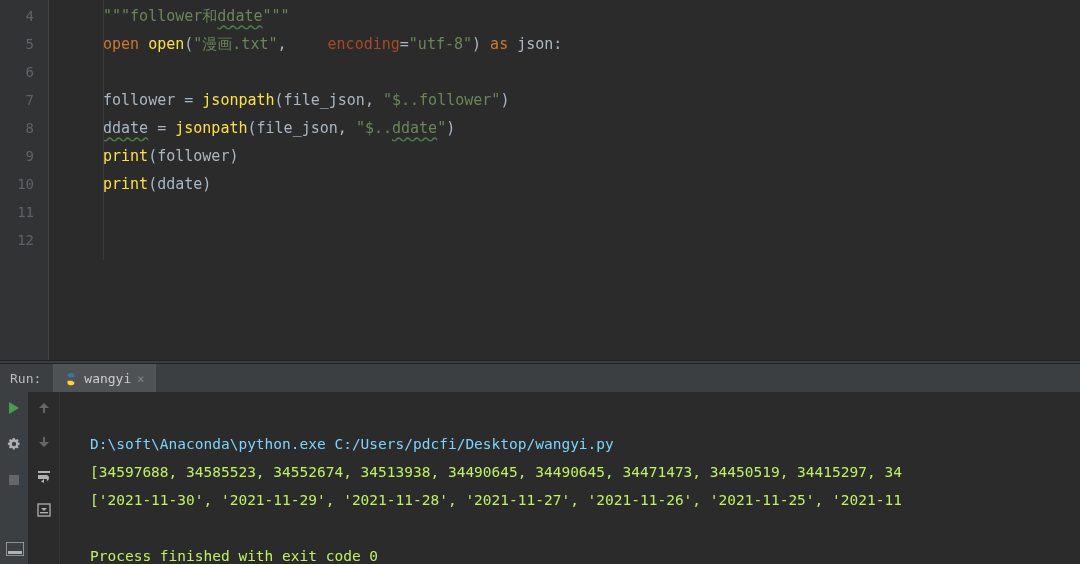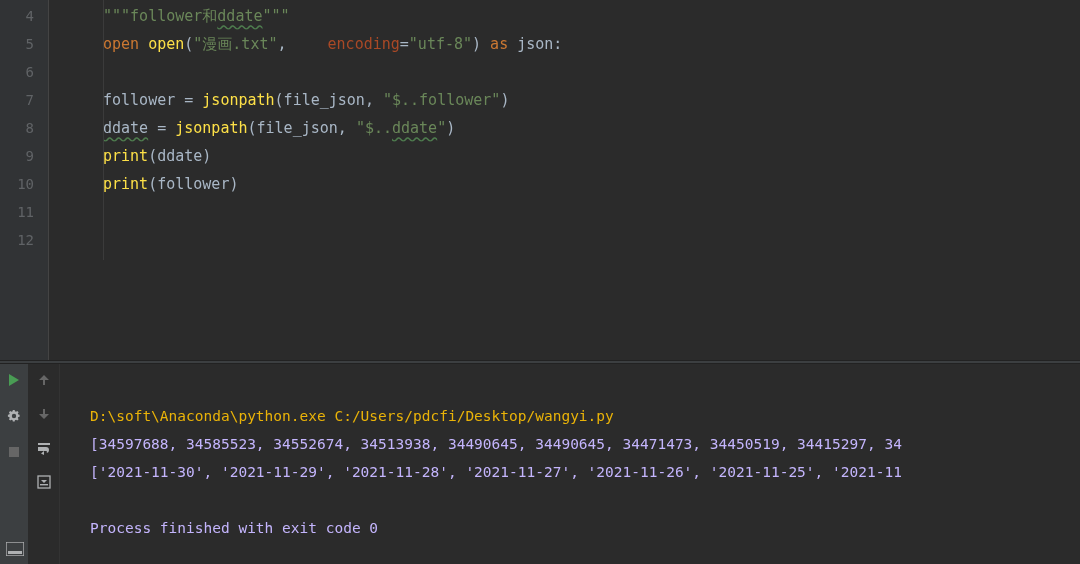--- a/index.html
+++ b/index.html
@@ -136,22 +136,22 @@
   .icon-play { fill: #499c54; }
   .console {
     flex: 1;
     padding: 10px 16px 6px 30px;
     font-size: 14.5px;
     line-height: 28px;
     color: #bcbcbc;
     white-space: pre;
     overflow: hidden;
   }
-  .console .path-line { color: #eab308; }
-  .console .out-line { color: #c4b5fd; }
+  .console .path-line { color: #7dd3fc; }
+  .console .out-line { color: #bef264; }
   .layout-icon {
     position: absolute;
     left: 6px;
     bottom: 8px;
     width: 18px;
     height: 14px;
   }
 </style>
 </head>
 <body>
@@ -175,31 +175,44 @@
 
     <div class="code-line"><span class="tk-kw">open</span> <span class="tk-builtin">open</span>(<span class="tk-str">"漫画.txt"</span><span>, </span><span class="tk-param">encoding</span><span>=</span><span class="tk-str">"utf-8"</span>)<span class="tk-kw"> as </span><span>json:</span></div>
 
 
     <div class="code-line"></div>
 
     <div class="code-line"><span>follower = </span><span class="tk-var">jsonpath</span><span>(file_json, </span><span class="tk-str">"$..follower"</span><span>)</span></div>
 
     <div class="code-line"><span class="tk-typo">ddate</span><span> = </span><span class="tk-var">jsonpath</span><span>(file_json, </span><span class="tk-str">"$..</span><span class="tk-str tk-typo">ddate</span><span class="tk-str">"</span><span>)</span></div>
 
+    <div class="code-line"><span class="tk-builtin">print</span><span>(follower)</span></div>
+
     <div class="code-line"><span class="tk-builtin">print</span><span>(ddate)</span></div>
 
-    <div class="code-line"><span class="tk-builtin">print</span><span>(follower)</span></div>
-
     <div class="code-line"><span class="cursor"></span></div>
   </div>
 </div>
 
 <div class="resize-bar"></div>
 
 <div class="run-panel">
+  <div class="run-tabs">
+    <span class="run-label">Run:</span>
+    <div class="run-tab">
+      <span class="py-icon">
+        <svg viewBox="0 0 16 16">
+            <path fill="#3774a8" d="M7 1h2c2 0 3 1 3 3v2H6V5H4c0-2 1-4 3-4z"></path>
+            <path fill="#ffd43b" d="M9 15H7c-2 0-3-1-3-3v-2h6v1h2c0 2-1 4-3 4z"></path>
+          </svg>
+      </span>
+      <span>wangyi</span>
+      <span class="close-x">×</span>
+    </div>
+  </div>
   <div class="run-body">
     <div class="run-toolbar-left">
       <span><svg class="icon icon-play" viewBox="0 0 16 16">
             <path d="M3 2l10 6-10 6z"></path>
           </svg></span>
       <span><svg class="icon" viewBox="0 0 16 16">
             <path d="M13.6 6.8l-1.3-.2-.5-1.2.8-1.1-1.4-1.4-1.1.8-1.2-.5-.2-1.3H6.8l-.2 1.3-1.2.5-1.1-.8L2.9 4.3l.8 1.1-.5 1.2-1.3.2v1.9l1.3.2.5 1.2-.8 1.1 1.4 1.4 1.1-.8 1.2.5.2 1.3h1.9l.2-1.3 1.2-.5 1.1.8 1.4-1.4-.8-1.1.5-1.2 1.3-.2V6.8zM8 10.2a2.2 2.2 0 110-4.4 2.2 2.2 0 010 4.4z"></path>
           </svg></span>
       <span><svg class="icon" viewBox="0 0 16 16">
             <rect x="3" y="3" width="10" height="10" fill="#666"></rect>

